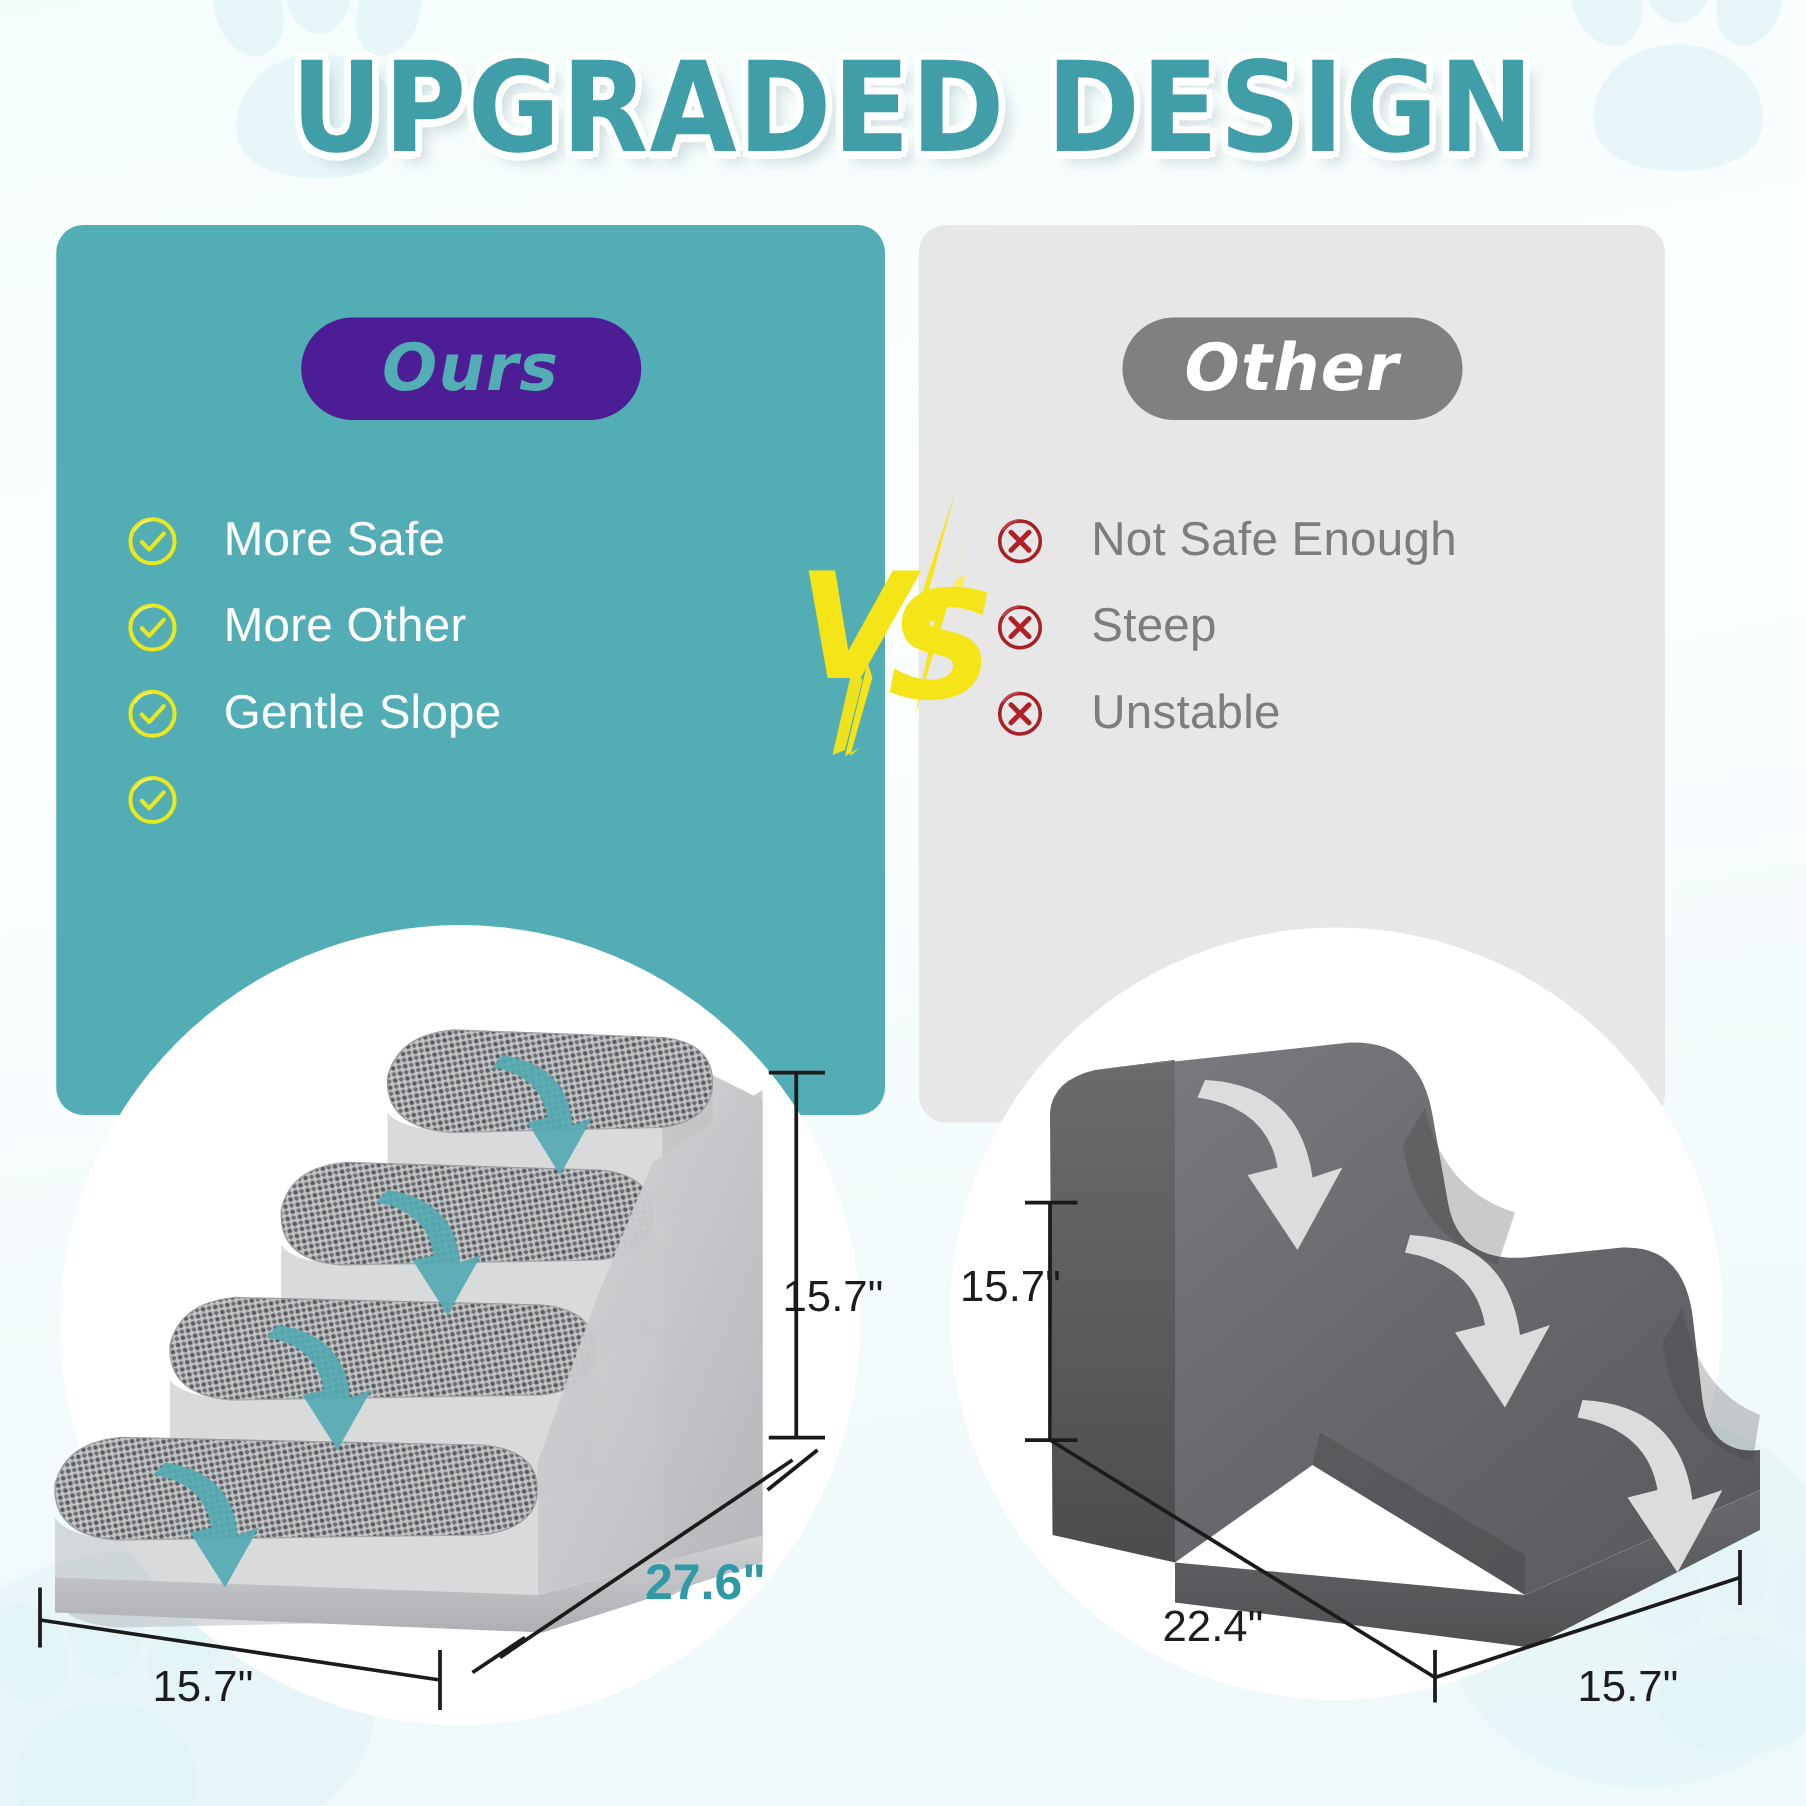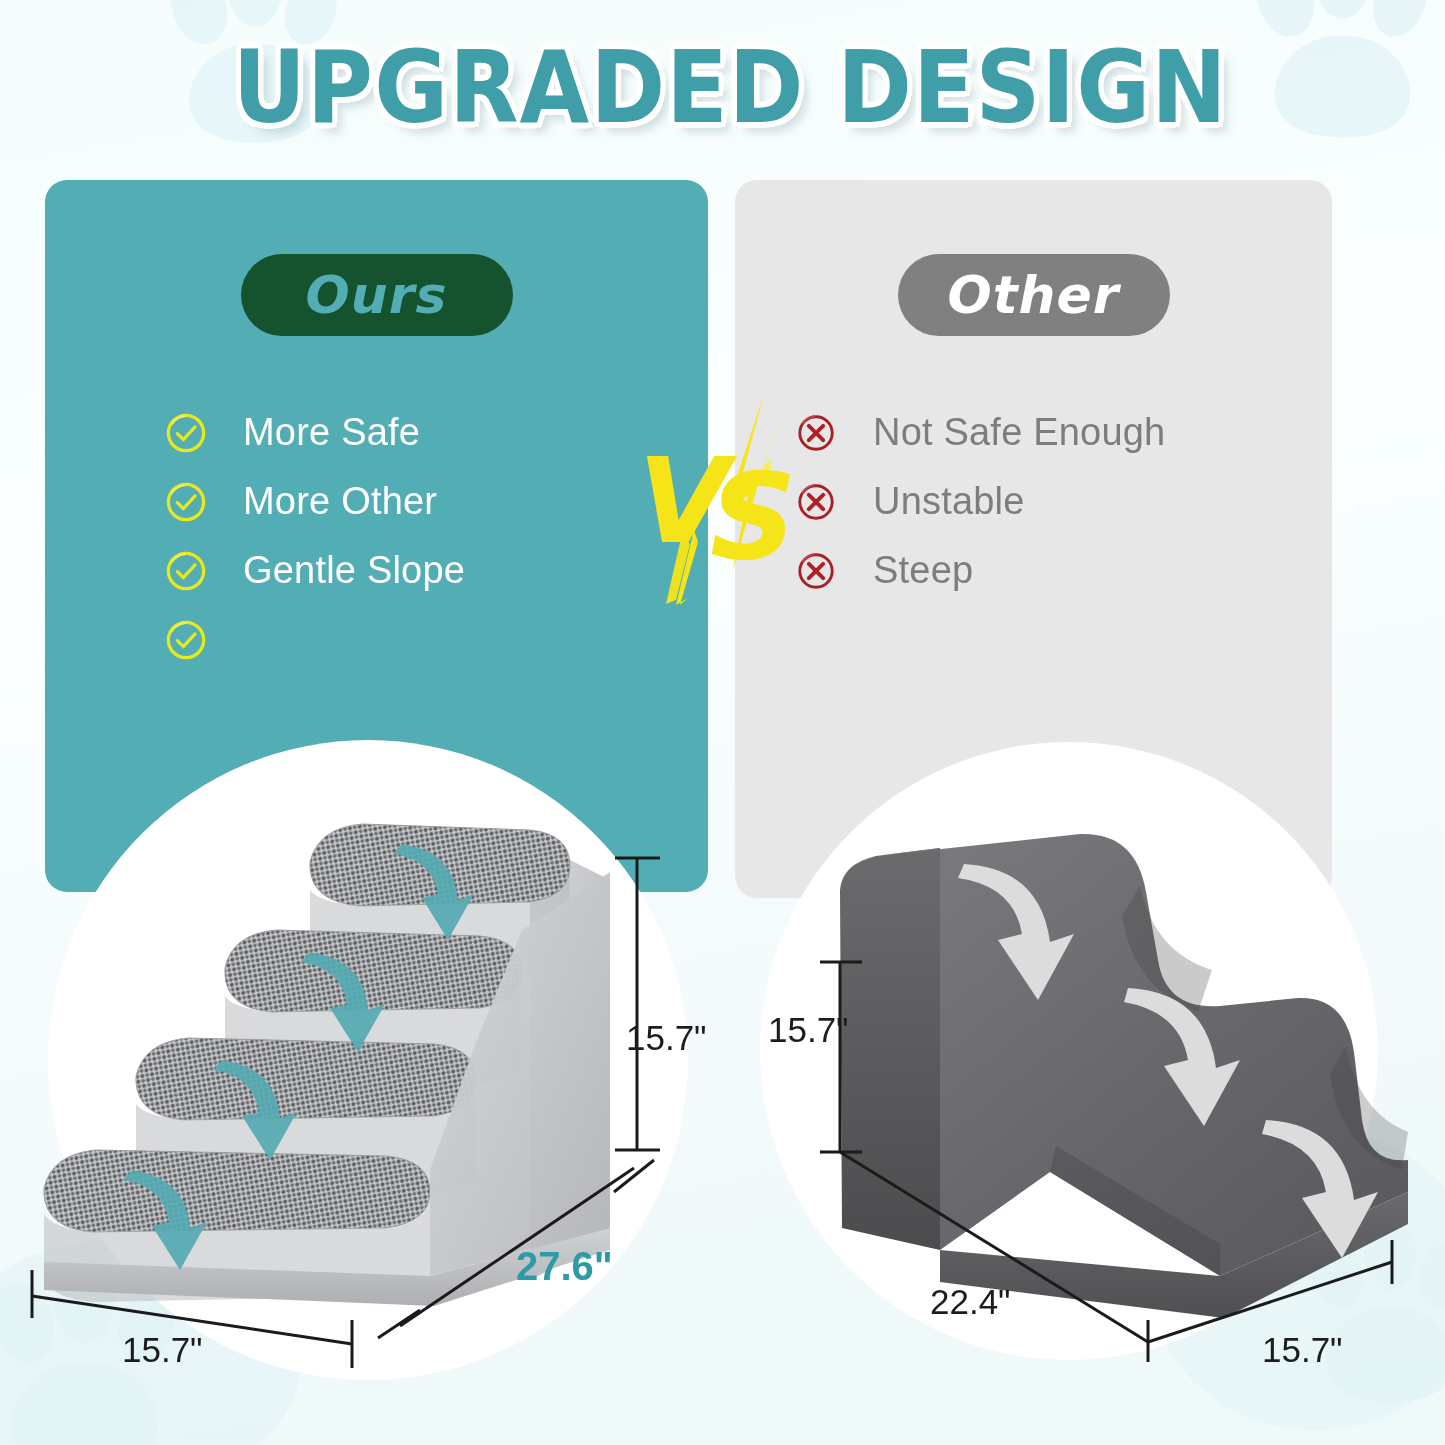--- a/index.html
+++ b/index.html
@@ -80,30 +80,30 @@
     justify-content: center;
     font-family: "DejaVu Sans", sans-serif;
     font-size: 52px;
     font-weight: bold;
     font-style: italic;
     letter-spacing: 1px;
     width: 272px;
     height: 82px;
     box-sizing: border-box;
   }
-  .badge-ours  { background: #14532d; color: #52aeb4; }
+  .badge-ours  { background: #4c1d95; color: #52aeb4; }
   .badge-other { background: #808080; color: #ffffff; }
 
   
   .feature-list { position: absolute; left: 0; right: 0; top: 218px; }
   .feature-row {
     display: flex;
     align-items: center;
     height: 69px;
-    padding-left: 120px;
+    padding-left: 56px;
     box-sizing: border-box;
   }
   .panel-other .feature-row { padding-left: 60px; }
   .feat-icon {
     width: 42px; height: 42px;
     flex: 0 0 42px;
     margin-right: 36px;
     display: block;
   }
   .feat-label {
@@ -258,29 +258,29 @@
           <path d="M8 12c2.8-4.2 7.3-7 12-7.7" fill="none" stroke="#c6555a" stroke-width="1.8" stroke-linecap="round" opacity=".8"></path>
         </svg>
         <span class="feat-label">Not Safe Enough</span>
       </div>
       <div class="feature-row">
         <svg class="feat-icon" viewBox="0 0 44 44">
           <circle cx="22" cy="22" r="17" fill="none" stroke="#a81f24" stroke-width="3"></circle>
           <path d="M14.5 14.5L29.5 29.5M29.5 14.5L14.5 29.5" stroke="#b02027" stroke-width="4.2" stroke-linecap="round"></path>
           <path d="M8 12c2.8-4.2 7.3-7 12-7.7" fill="none" stroke="#c6555a" stroke-width="1.8" stroke-linecap="round" opacity=".8"></path>
         </svg>
-        <span class="feat-label">Unstable</span>
+        <span class="feat-label">Steep</span>
       </div>
       <div class="feature-row">
         <svg class="feat-icon" viewBox="0 0 44 44">
           <circle cx="22" cy="22" r="17" fill="none" stroke="#a81f24" stroke-width="3"></circle>
           <path d="M14.5 14.5L29.5 29.5M29.5 14.5L14.5 29.5" stroke="#b02027" stroke-width="4.2" stroke-linecap="round"></path>
           <path d="M8 12c2.8-4.2 7.3-7 12-7.7" fill="none" stroke="#c6555a" stroke-width="1.8" stroke-linecap="round" opacity=".8"></path>
         </svg>
-        <span class="feat-label">Steep</span>
+        <span class="feat-label">Unstable</span>
       </div>
     </div>
   </div>
 
   <svg class="vs" viewBox="0 0 180 215">
 
     <path d="M128 2 L104 92 L124 86 L96 180 L112 104 L92 112 Z" fill="#f5e518"></path>
     <path d="M141 8 L128 72 L136 68 L124 126 L134 80 L126 84 Z" fill="#fced4a" opacity=".9"></path>
     <path d="M58 138 L40 213 L52 206 L44 213 L62 150 Z" fill="#f5e518"></path>
     <path d="M46 142 L30 212 L40 208 L54 152 Z" fill="#f5e518" opacity=".95"></path>

